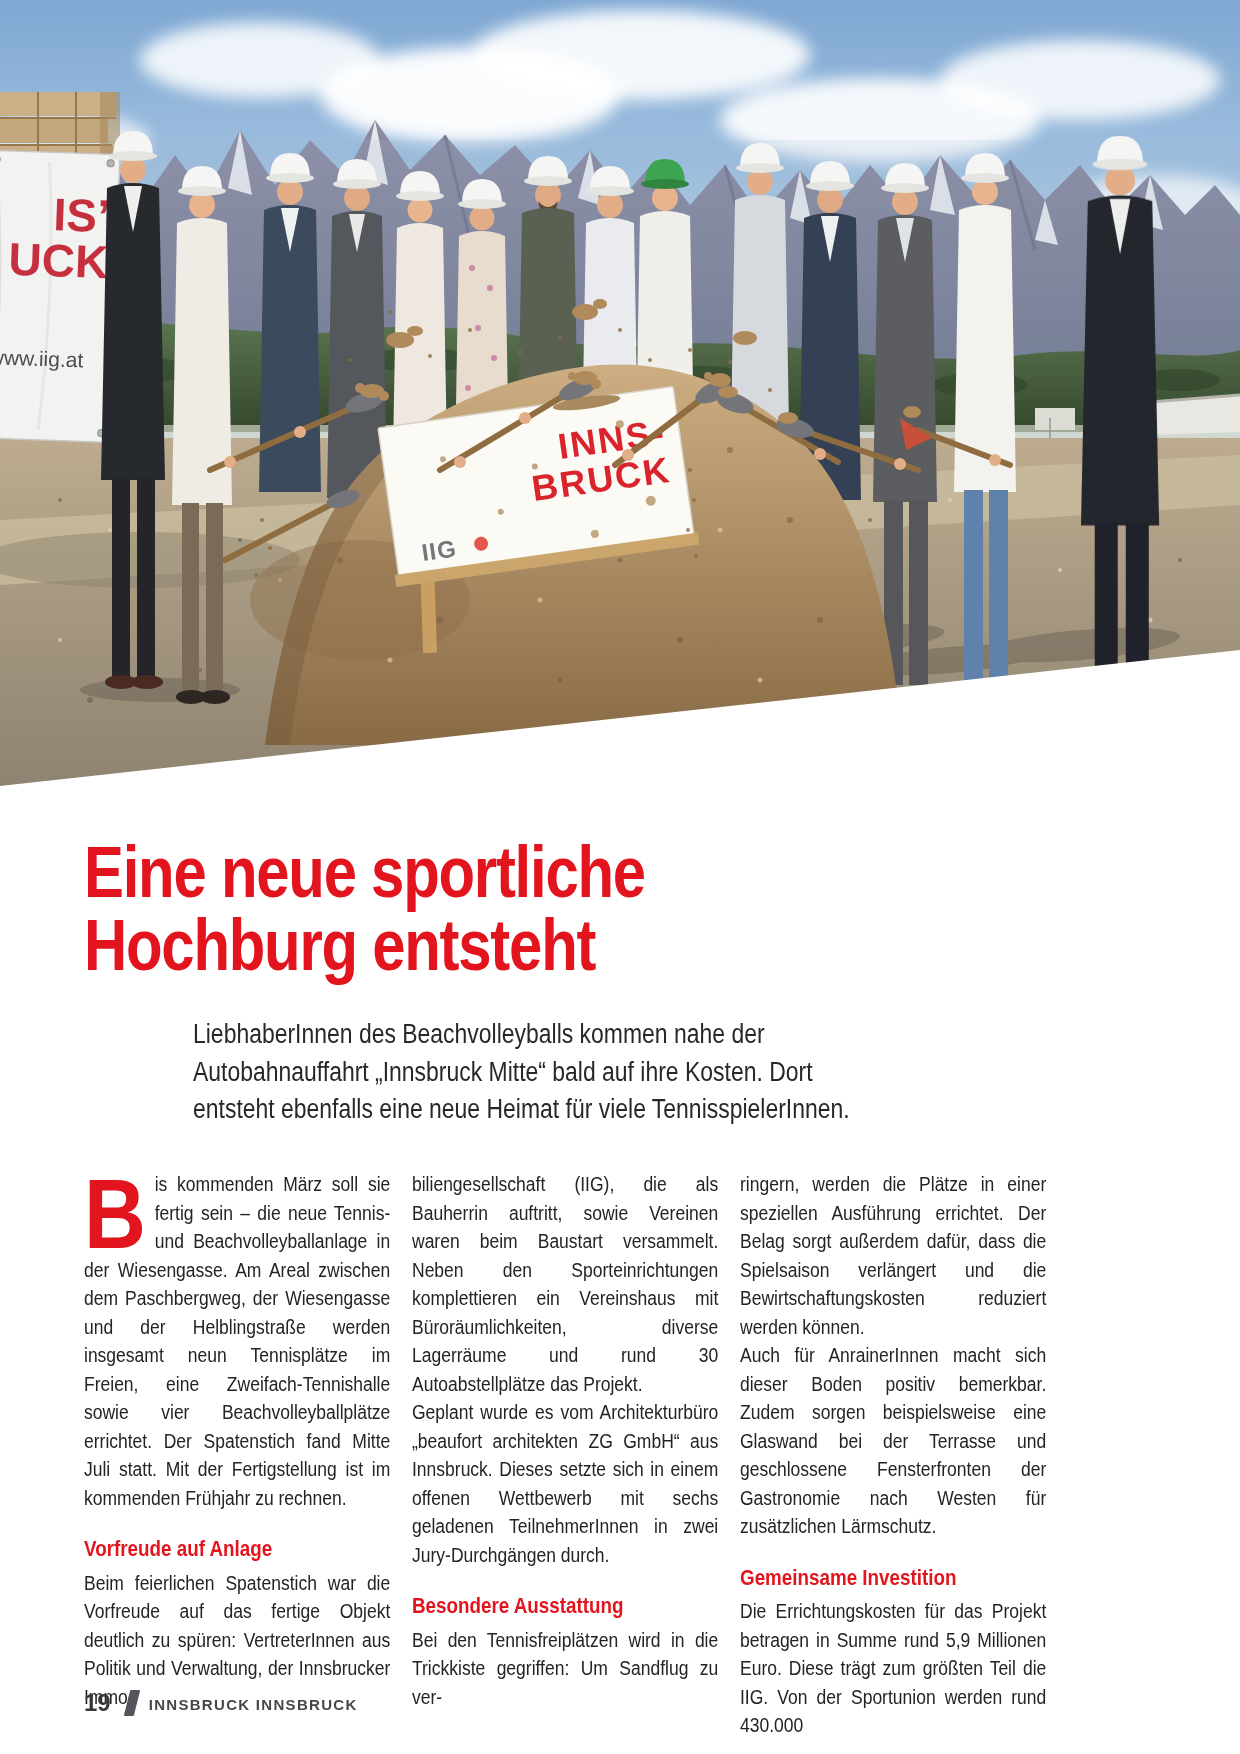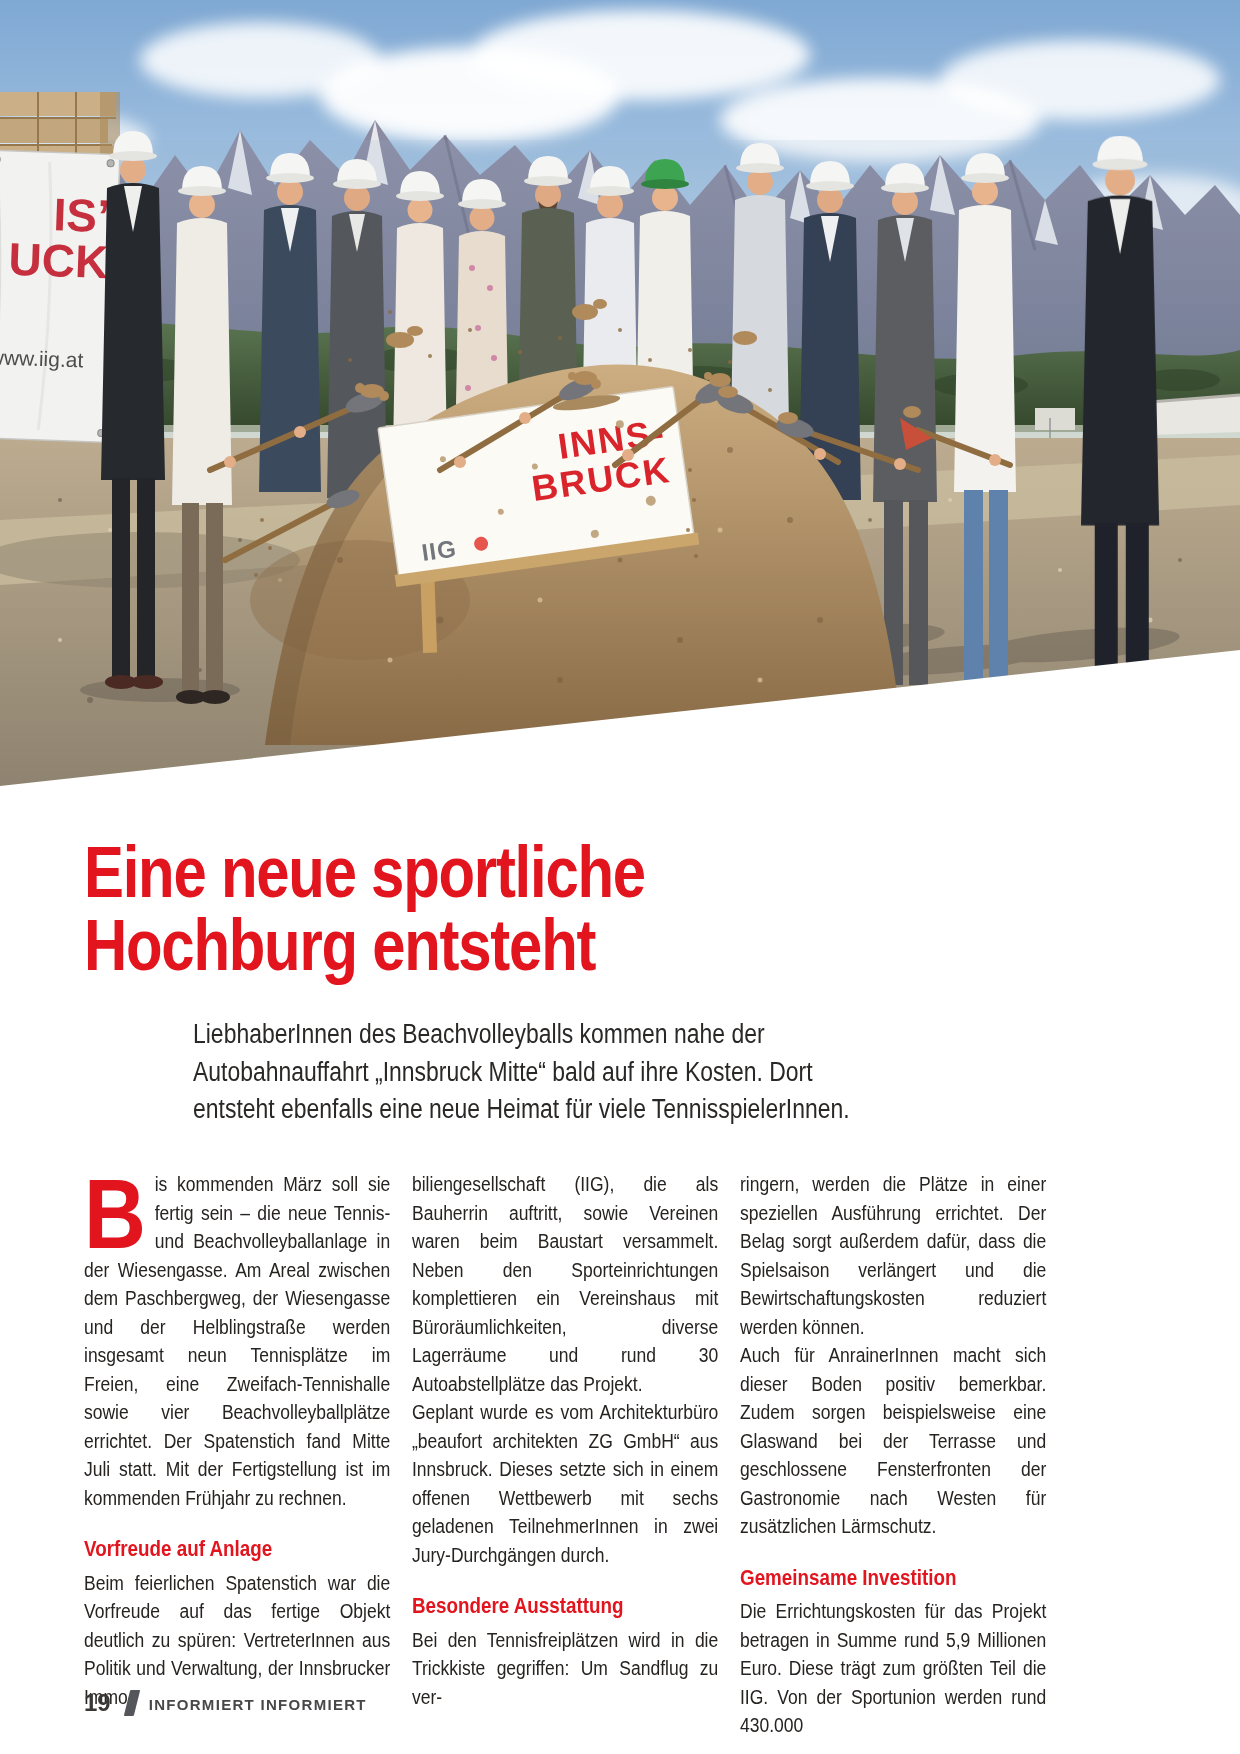--- a/index.html
+++ b/index.html
@@ -467,16 +467,16 @@
   <div class="col col3">
     <p>ringern, werden die Plätze in einer speziellen Ausführung errichtet. Der Belag sorgt außerdem dafür, dass die Spielsaison verlängert und die Bewirtschaftungskosten reduziert werden können.</p>
     <p>Auch für AnrainerInnen macht sich dieser Boden positiv bemerkbar. Zudem sorgen beispielsweise eine Glaswand bei der Terrasse und geschlossene Fensterfronten der Gastronomie nach Westen für zusätzlichen Lärmschutz.</p>
     <p class="subhead">Gemeinsame Investition</p>
     <p>Die Errichtungskosten für das Projekt betragen in Summe rund 5,9 Millionen Euro. Diese trägt zum größten Teil die IIG. Von der Sportunion werden rund 430.000</p>
   </div>
 
   <div class="footer">
     <span class="page-num">19</span>
     <span class="slash"></span>
-    <span class="mag-name">INFORMIERT INFORMIERT</span>
+    <span class="mag-name">INNSBRUCK INNSBRUCK</span>
   </div>
 
 </div>
 
 </body></html>

